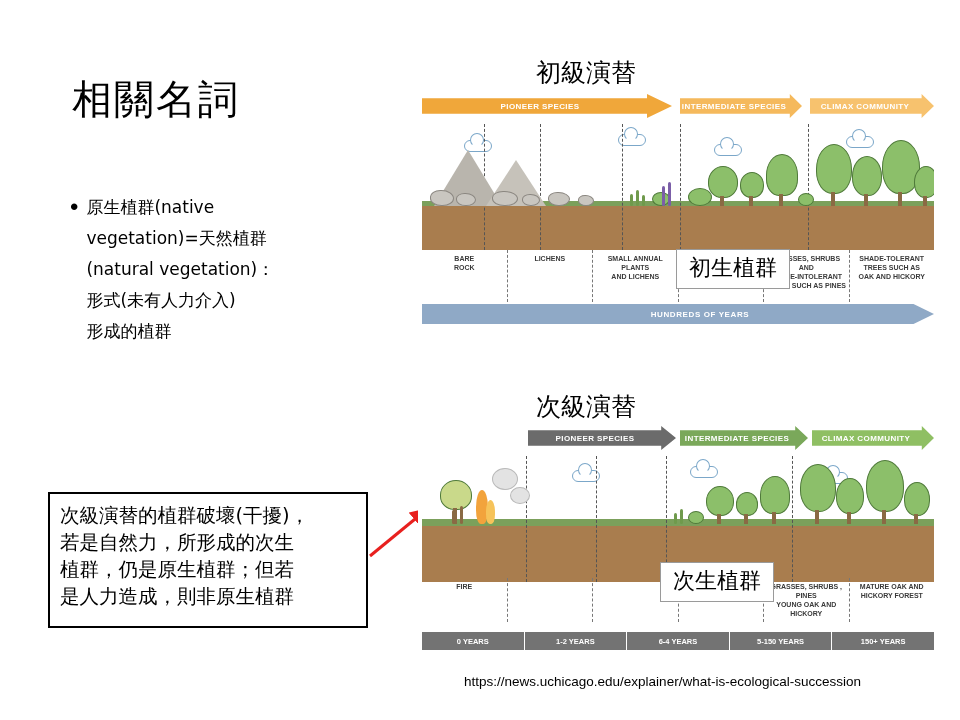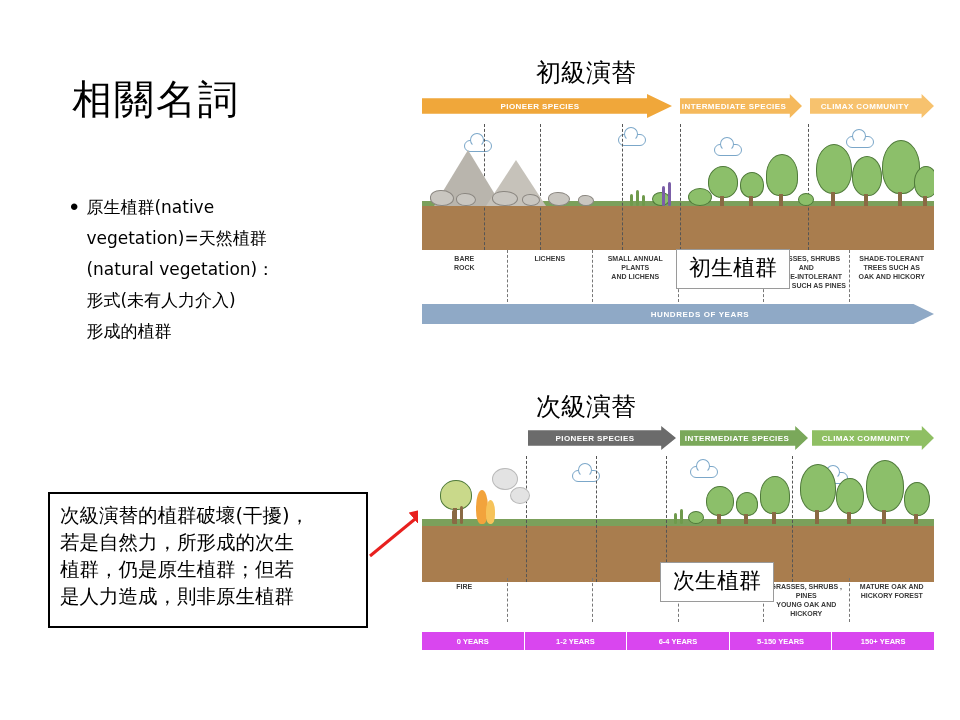--- a/index.html
+++ b/index.html
@@ -295,21 +295,21 @@
   }
 
   
   .yearcells {
     position: absolute;
     left: 4px;
     right: 4px;
     bottom: 6px;
     height: 18px;
     display: flex;
-    background: #d946ef;
+    background: #737373;
   }
   .yearcell {
     flex: 1 1 0;
     color: #ffffff;
     font-size: 7.5px;
     font-weight: bold;
     display: flex;
     align-items: center;
     justify-content: center;
     border-right: 1px solid #ffffff;
@@ -559,14 +559,15 @@
       <div class="yearcell">0 YEARS</div>
       <div class="yearcell">1-2 YEARS</div>
       <div class="yearcell">6-4 YEARS</div>
       <div class="yearcell">5-150 YEARS</div>
       <div class="yearcell">150+ YEARS</div>
     </div>
   </div>
 
   <div class="callout" id="callout-secondary">次生植群</div>
 
+  <div class="source-url">https://news.uchicago.edu/explainer/what-is-ecological-succession</div>
 
 </div>
 
 </body></html>

